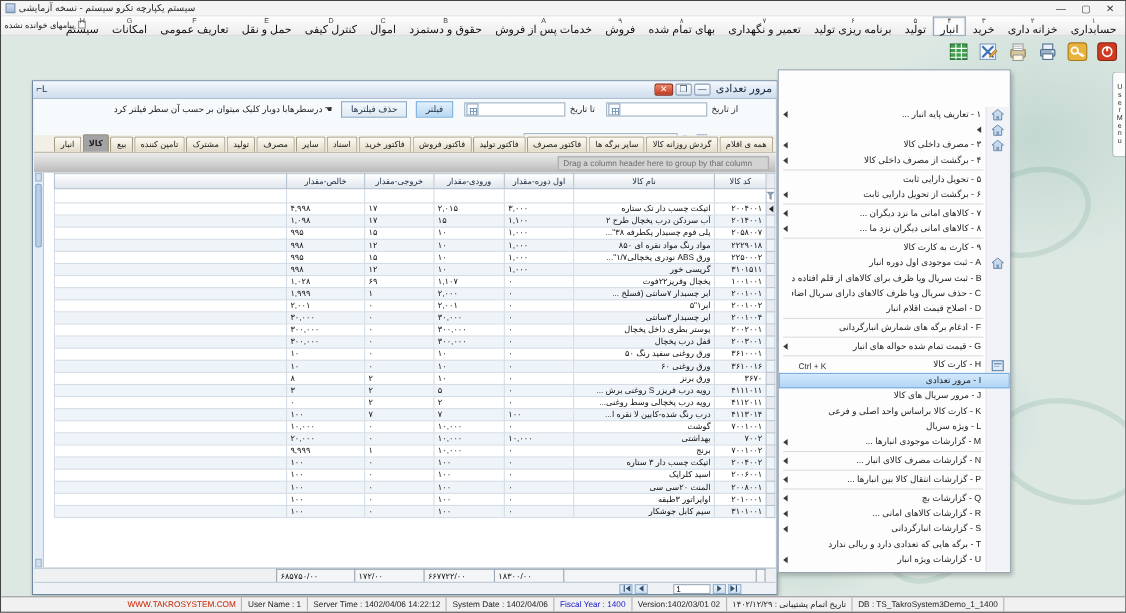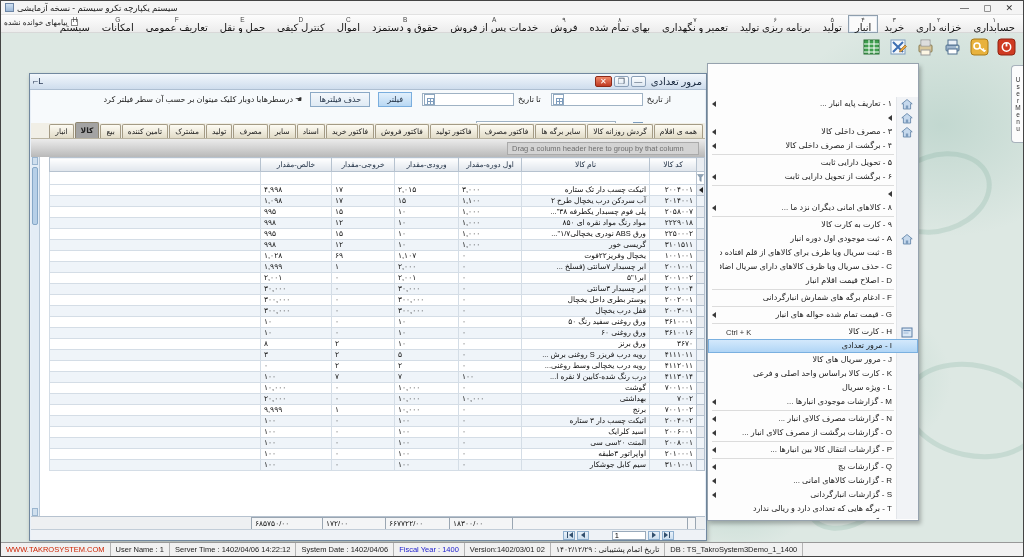--- a/index.html
+++ b/index.html
@@ -121,21 +121,21 @@
   .w-nav{position:absolute;bottom:0;left:1px;right:1px;height:11px;background:#eef2f6;border-top:1px solid #c2cdd8;display:flex;align-items:center;justify-content:flex-end;direction:ltr;padding:0 3px;gap:2px;}
   .nav-btn{width:12px;height:9px;background:linear-gradient(#e9f2fa,#cddfef);border:1px solid #8fb0cf;display:flex;align-items:center;justify-content:center;}
   .nav-btn i{display:block;width:0;height:0;}
   .nav-btn .tl{border-right:4px solid #33506e;border-top:3px solid transparent;border-bottom:3px solid transparent;}
   .nav-btn .tr{border-left:4px solid #33506e;border-top:3px solid transparent;border-bottom:3px solid transparent;}
   .nav-btn .bar{width:1.5px;height:6px;background:#33506e;margin:0 1px;}
   .nav-txt{font-size:7.5px;color:#222;white-space:nowrap;margin-top:40px;}
   .nav-input{width:34px;height:9px;border:1px solid #9ab;background:#fff;font-size:7.5px;padding:0 2px;}
 
   
-  .statusbar{position:absolute;left:0;right:0;bottom:0;height:14px;background:#f1f1f1;border-top:1px solid #999;display:flex;align-items:stretch;direction:ltr;}
+  .statusbar{position:absolute;left:0;right:0;bottom:0;height:14px;background:#f1f1f1;border-top:1px solid #999;display:flex;align-items:stretch;direction:ltr;justify-content:center;}
   .sb-seg{font-size:7.5px;color:#222;border-right:1px solid #b4b4b4;display:flex;align-items:center;padding:0 5px;white-space:nowrap;overflow:hidden;}
 </style>
 </head>
 <body>
 
 <div class="screen">
 
   <div class="titlebar">
     <span class="app-icon"></span>
     <span class="app-title">سیستم یکپارچه تکرو سیستم - نسخه آزمایشی</span>
@@ -749,20 +749,21 @@
             <span class="mi-arrow"></span>
           </div>
           <div class="menu-item">
             <span class="mi-icon"></span>
             <span class="mi-label">۶ - برگشت از تحویل دارایی ثابت</span>
             <span class="mi-arrow has"></span>
           </div>
           <div class="menu-sep"></div>
           <div class="menu-item">
             <span class="mi-icon"></span>
+            <span class="mi-label">۷ - کالاهای امانی ما نزد دیگران ...</span>
             <span class="mi-arrow has"></span>
           </div>
           <div class="menu-item">
             <span class="mi-icon"></span>
             <span class="mi-label">۸ - کالاهای امانی دیگران نزد ما ...</span>
             <span class="mi-arrow has"></span>
           </div>
           <div class="menu-sep"></div>
           <div class="menu-item">
             <span class="mi-icon"></span>
@@ -841,25 +842,20 @@
           </div>
           <div class="menu-item">
             <span class="mi-icon"></span>
             <span class="mi-label">M - گزارشات موجودی انبارها ...</span>
             <span class="mi-arrow has"></span>
           </div>
           <div class="menu-sep"></div>
           <div class="menu-item">
             <span class="mi-icon"></span>
             <span class="mi-label">N - گزارشات مصرف کالای انبار ...</span>
-            <span class="mi-arrow has"></span>
-          </div>
-          <div class="menu-item">
-            <span class="mi-icon"></span>
-            <span class="mi-label">O - گزارشات برگشت از مصرف کالای انبار ...</span>
             <span class="mi-arrow has"></span>
           </div>
           <div class="menu-sep"></div>
           <div class="menu-item">
             <span class="mi-icon"></span>
             <span class="mi-label">P - گزارشات انتقال کالا بین انبارها ...</span>
             <span class="mi-arrow has"></span>
           </div>
           <div class="menu-sep"></div>
           <div class="menu-item">

